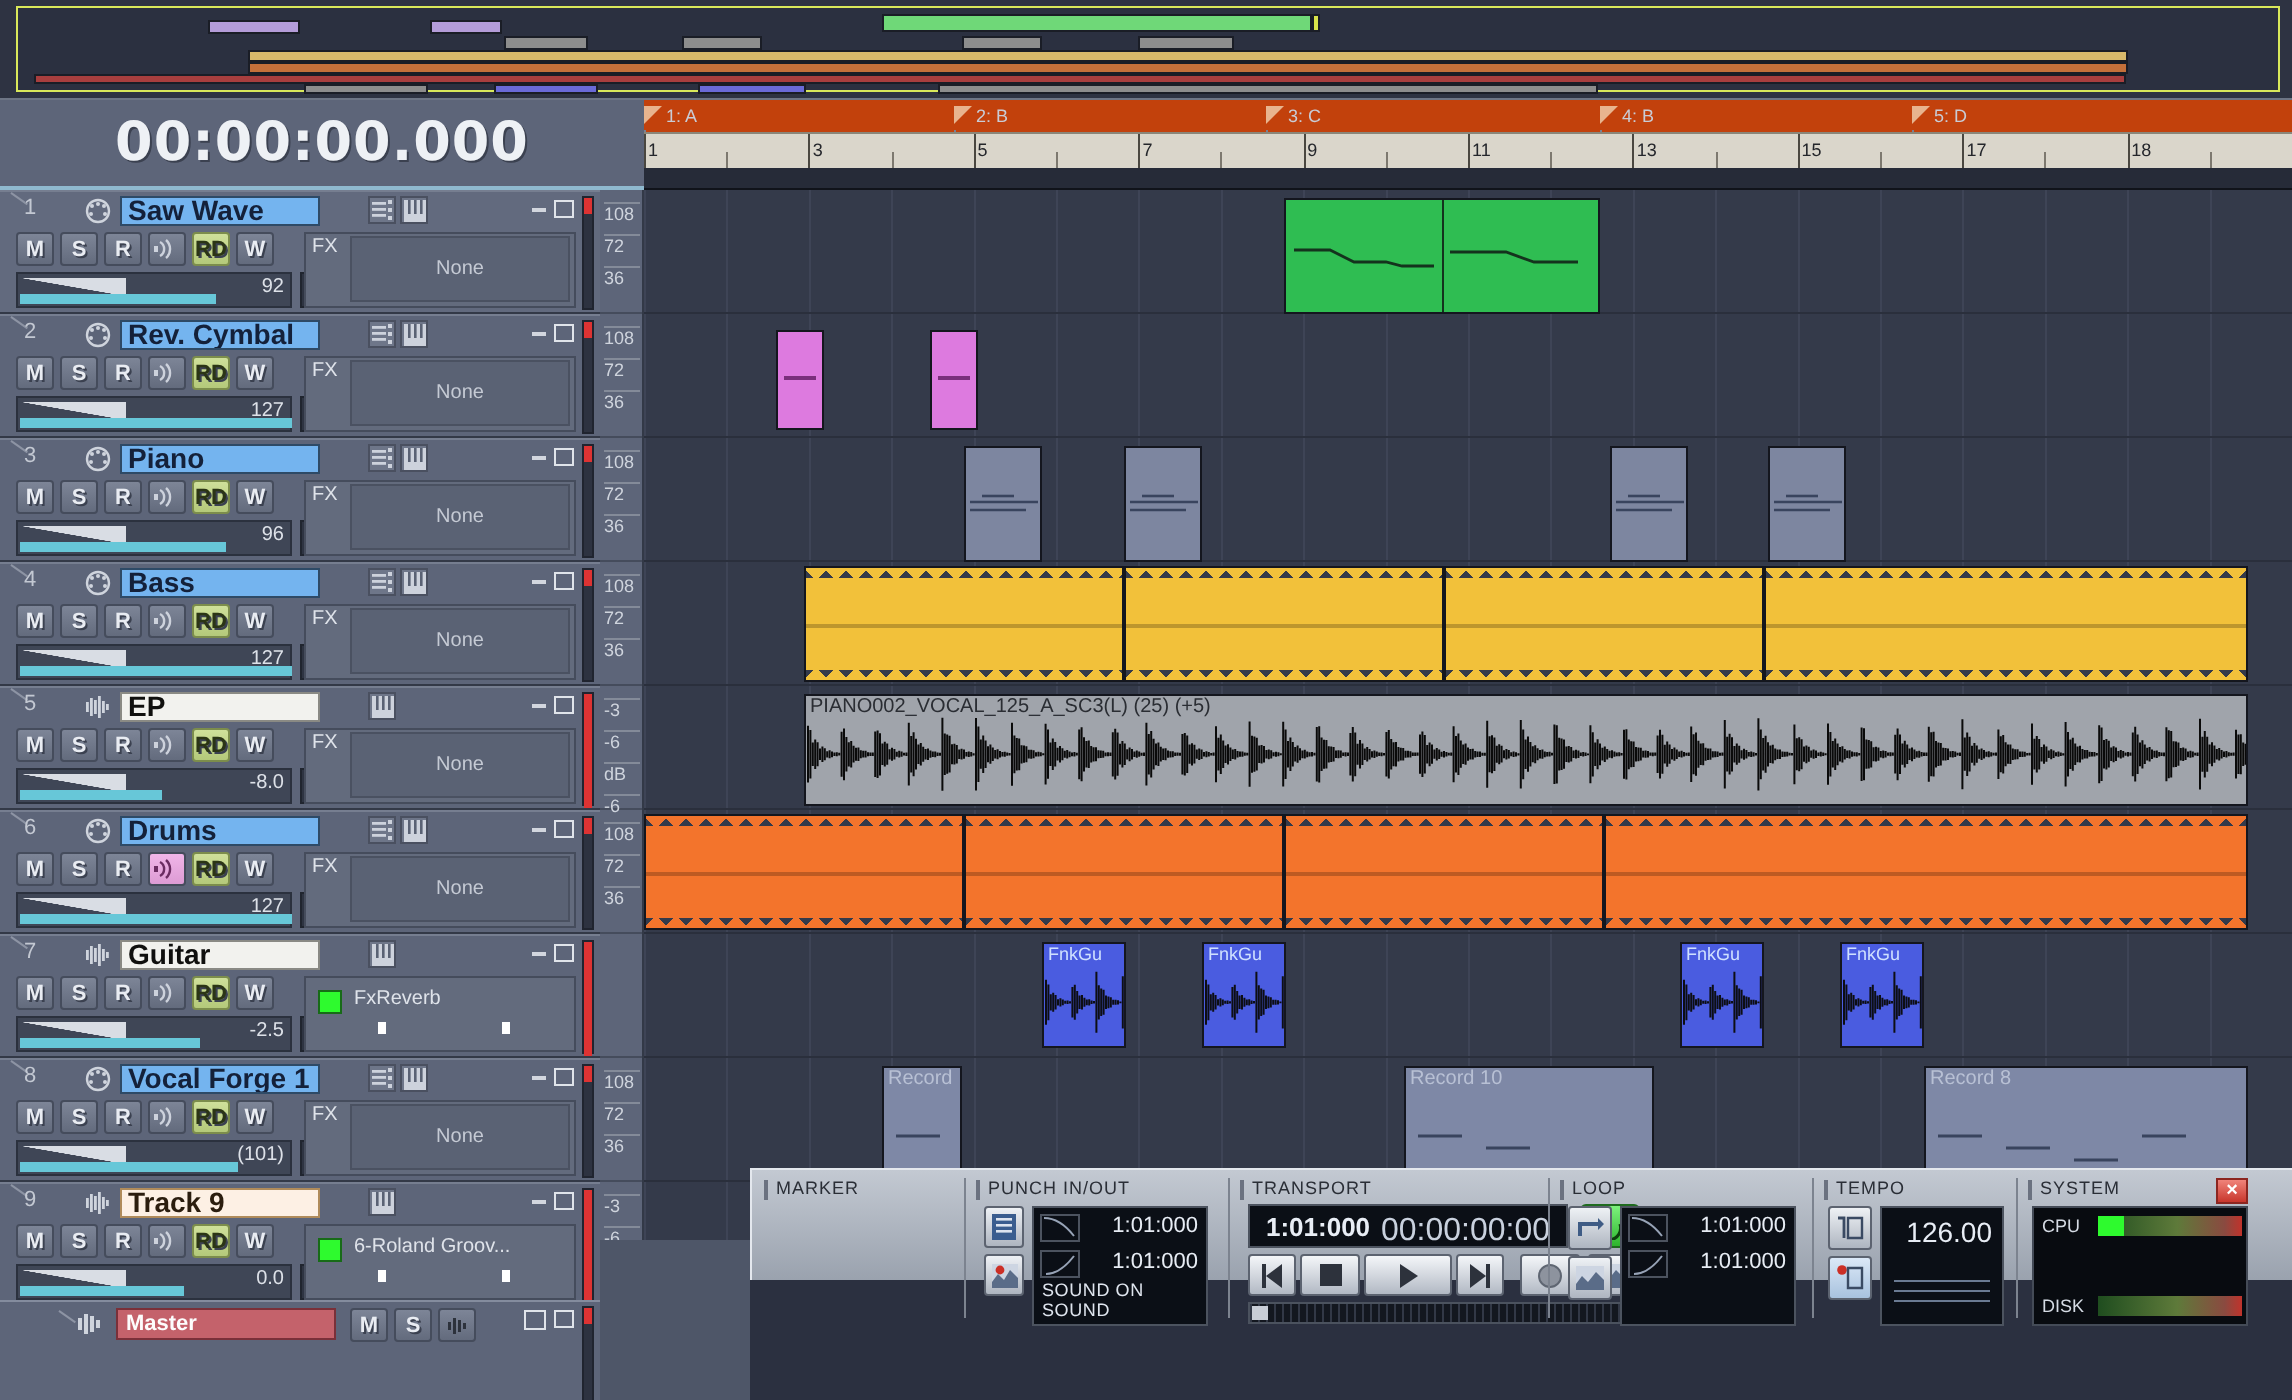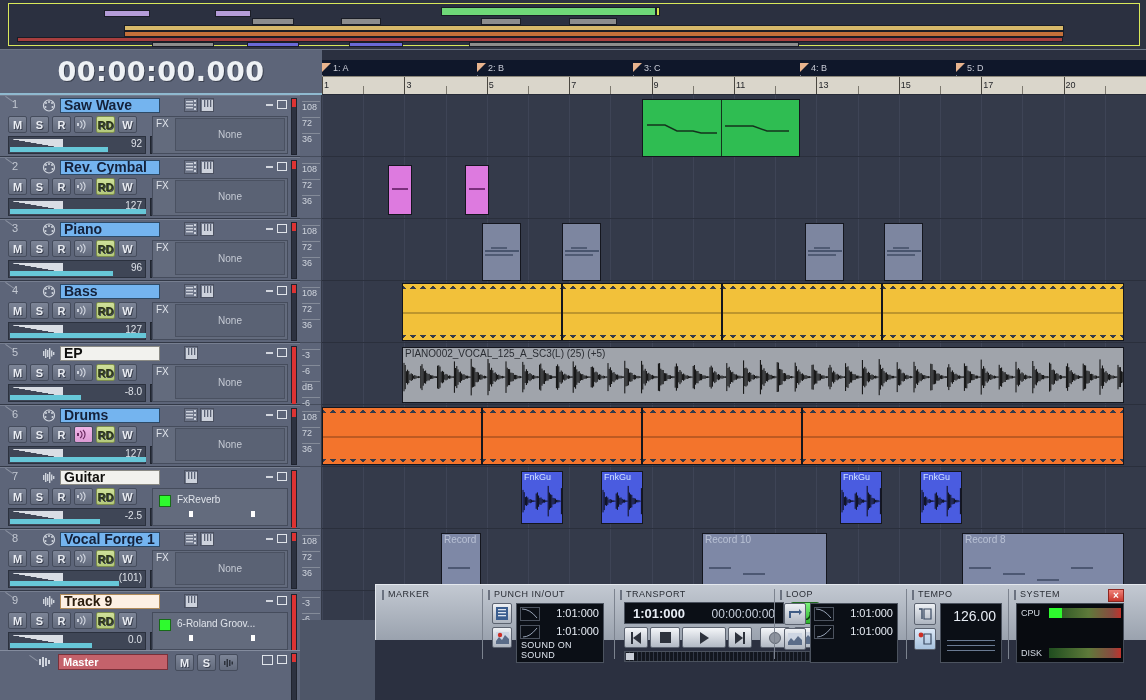--- a/index.html
+++ b/index.html
@@ -30,22 +30,22 @@
     display:flex; align-items:center; justify-content:center;
   }
   .bigtime span {
     font-family:"DejaVu Sans", sans-serif;
     font-weight:bold; font-size:27px; color:#eef1f5;
     letter-spacing:.5px; text-shadow:1px 1px 0 #3b4150;
   }
 
   
   .ruler {
-    position:absolute; left:322px; top:60px; width:824px; height:45px;
-    background:#0f172a; border-bottom:1px solid #10131a; overflow:hidden;text-decoration:underline;
+    position:absolute; left:322px; top:50px; width:824px; height:45px;
+    background:#c2410c; border-bottom:1px solid #10131a; overflow:hidden;text-decoration:underline;
   }
   .marker-row { position:absolute; left:0; top:0; width:100%; height:16px; }
   .marker {
     position:absolute; top:1px; height:14px; display:flex; align-items:center;
     font-size:9px; color:#c9ccd6; white-space:nowrap;
   }
   .marker .flag {
     width:0;height:0;border-left:9px solid #e8b48e;border-bottom:9px solid transparent;
     margin-right:2px; margin-top:-2px;
   }
@@ -389,21 +389,21 @@
         <div class="tickmaj" style="left: 494.4px;"></div>
         <div class="bnum" style="left: 494.4px;">13</div>
         <div class="tickmin" style="left: 535.6px;"></div>
         <div class="tickmaj" style="left: 576.8px;"></div>
         <div class="bnum" style="left: 576.8px;">15</div>
         <div class="tickmin" style="left: 618px;"></div>
         <div class="tickmaj" style="left: 659.2px;"></div>
         <div class="bnum" style="left: 659.2px;">17</div>
         <div class="tickmin" style="left: 700.4px;"></div>
         <div class="tickmaj" style="left: 741.6px;"></div>
-        <div class="bnum" style="left: 741.6px;">20</div>
+        <div class="bnum" style="left: 741.6px;">18</div>
         <div class="tickmin" style="left: 782.8px;"></div>
       </div>
     <div class="rul-bot"></div>
   </div>
 
   <div class="headers" id="headers">
       <div class="trk sel">
       <div class="diag"></div>
       <div class="trk-num">1</div>
       <div class="trk-icon"><svg width="14" height="13" viewBox="0 0 14 13">
@@ -1370,21 +1370,21 @@
         <div class="sos">SOUND ON SOUND</div>
       </div>
     </div>
     <div class="sect-div" style="left:238px;"></div>
 
     <div class="sect" style="left:242px;width:150px;">
       <div class="sect-bar"></div>
       <div class="sect-title">TRANSPORT</div>
       <div class="lcd" style="position:absolute;left:6px;top:13px;width:160px;height:22px;">
         <div style="position:absolute;left:8px;top:3px;font-weight:bold;font-size:13px;">1:01:000</div>
-        <div style="position:absolute;right:8px;top:4px;font-size:12px;color:#c9d1de;">00:00:00:00</div>
+        <div style="position:absolute;right:8px;top:4px;font-size:16px;color:#c9d1de;">00:00:00:00</div>
       </div>
       <div class="tpbtn" style="position:absolute;left:6px;top:38px;width:24px;height:21px;">
         <span class="prevb">
             <span class="b"></span>
             <span class="t"></span>
           </span>
       </div>
       <div class="tpbtn" style="position:absolute;left:32px;top:38px;width:30px;height:21px;">
         <span class="sq"></span>
       </div>

